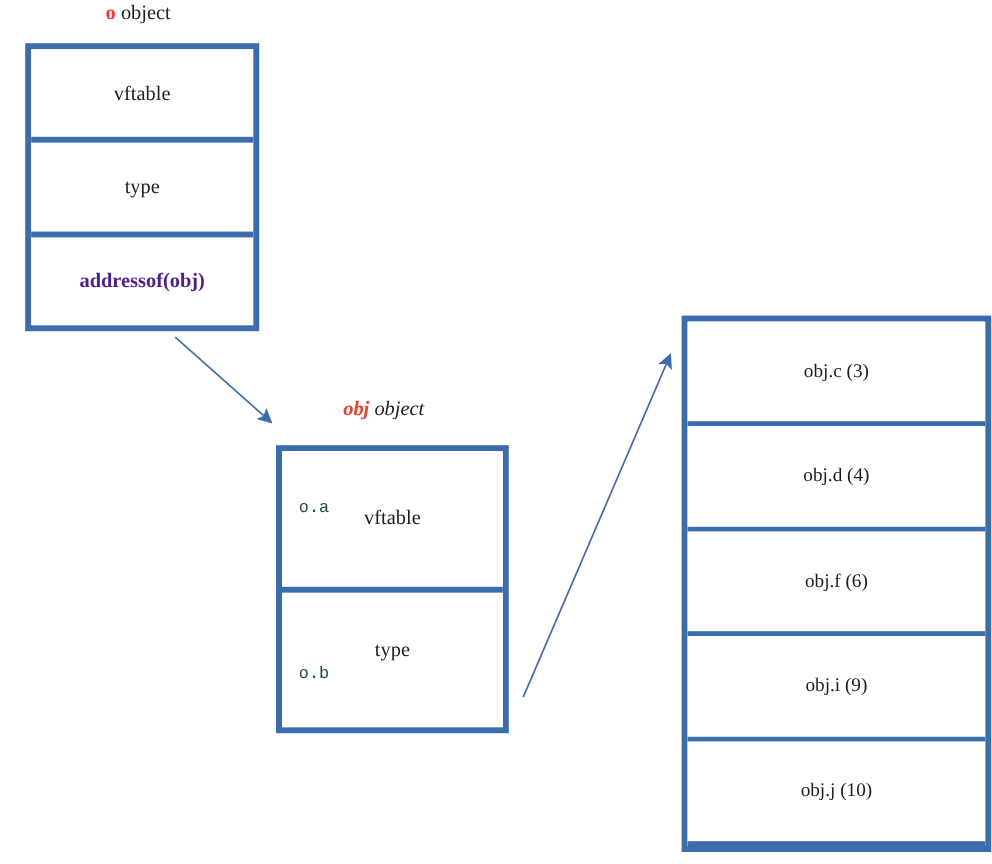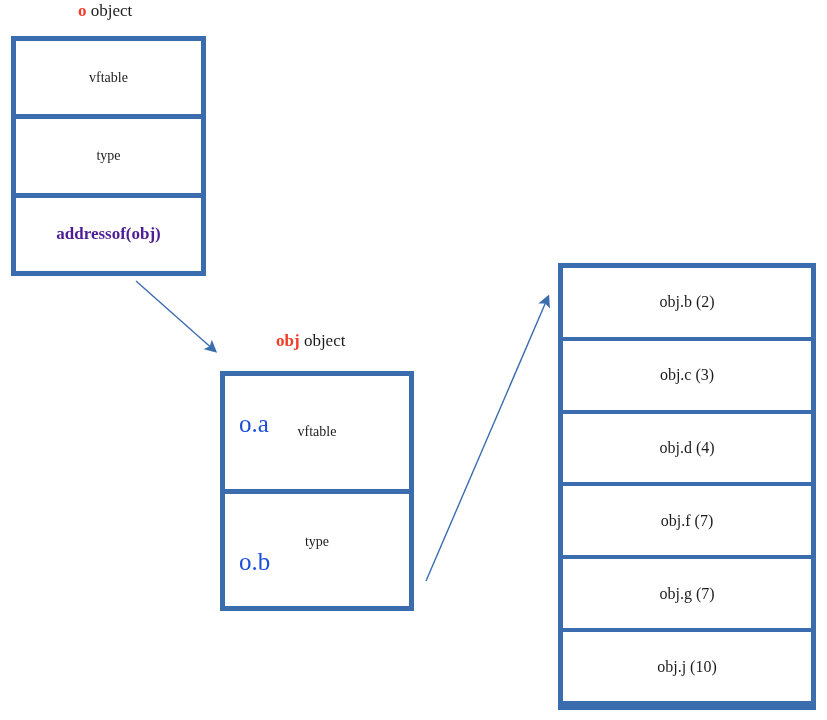--- a/index.html
+++ b/index.html
@@ -11,21 +11,21 @@
     width: 827px;
     height: 720px;
     position: relative;
     overflow: hidden;
     font-family: "Liberation Serif", "DejaVu Serif", serif;
     color: #1a1a1a;
   }
 
   .canvas {
     position: absolute;
-    left: 0; top: 0;
+    left: 10px; top: 0;
     width: 796px;
     height: 720px;
   }
 
   
   .caption {
     position: absolute;
     font-size: 17px;
     line-height: 20px;
     white-space: nowrap;
@@ -52,41 +52,41 @@
     border-bottom: 5px solid #3B6DAE;
     background: #ffffff;
     display: flex;
     align-items: center;
     justify-content: center;
   }
   .cell:last-child {
     border-bottom: none;
   }
   .cell-label {
-    font-size: 14px;
+    font-size: 17px;
     line-height: 20px;
     color: #1c1c1c;
     white-space: nowrap;
   }
 
   
   .struct.slots .cell {
     border-bottom: 4px solid #3B6DAE;
   }
   .struct.slots .cell-label {
     font-size: 16px;
   }
 
   
   .side-tag {
     position: absolute;
-    font-family: Liberation Serif, serif;
-    font-size: 25px;
+    font-family: Liberation Mono, monospace;
+    font-size: 14px;
     line-height: 20px;
-    color: #1d4ed8;
+    color: #14532d;
     white-space: nowrap;
   }
   .side-tag.a { left: 14px; top: 38px; }
   .side-tag.b { left: 14px; top: 58px; }
 
   .addr-text {
     font-size: 17px;
     font-weight: bold;
     color: #4c1d95;
     white-space: nowrap;
@@ -114,50 +114,47 @@
       <span class="cell-label">vftable</span>
     </div>
     <div class="cell">
       <span class="cell-label">type</span>
     </div>
     <div class="cell">
       <span class="addr-text">addressof(obj)</span>
     </div>
   </div>
 
-  <div class="caption" style="left:276px; top:331px;">
+  <div class="caption" style="left:276px; top:331px;font-style:italic;">
     <span class="accent">obj</span><span> object</span>
   </div>
 
   <div class="struct" style="left:220px; top:371px; width:194px; height:240px;">
     <div class="cell">
       <span class="side-tag a">o.a</span>
       <span class="cell-label">vftable</span>
     </div>
     <div class="cell">
       <span class="side-tag b">o.b</span>
       <span class="cell-label" style="position:relative; top:-8px;">type</span>
     </div>
   </div>
 
   <div class="struct slots" style="left:558px; top:263px; width:258px; height:447px;">
     <div class="cell">
-      <span class="cell-label">obj.b (2)</span>
-    </div>
-    <div class="cell">
       <span class="cell-label">obj.c (3)</span>
     </div>
     <div class="cell">
       <span class="cell-label">obj.d (4)</span>
     </div>
     <div class="cell">
-      <span class="cell-label">obj.f (7)</span>
+      <span class="cell-label">obj.f (6)</span>
     </div>
     <div class="cell">
-      <span class="cell-label">obj.g (7)</span>
+      <span class="cell-label">obj.i (9)</span>
     </div>
     <div class="cell">
       <span class="cell-label">obj.j (10)</span>
     </div>
   </div>
 
   <svg class="arrows" viewBox="0 0 827 720">
     <defs>
       <marker id="head" markerWidth="9" markerHeight="9" refX="7" refY="4.5" orient="auto">
         <path d="M0,0 L9,4.5 L0,9 L2,4.5 Z" fill="#3B6DAE"></path>

